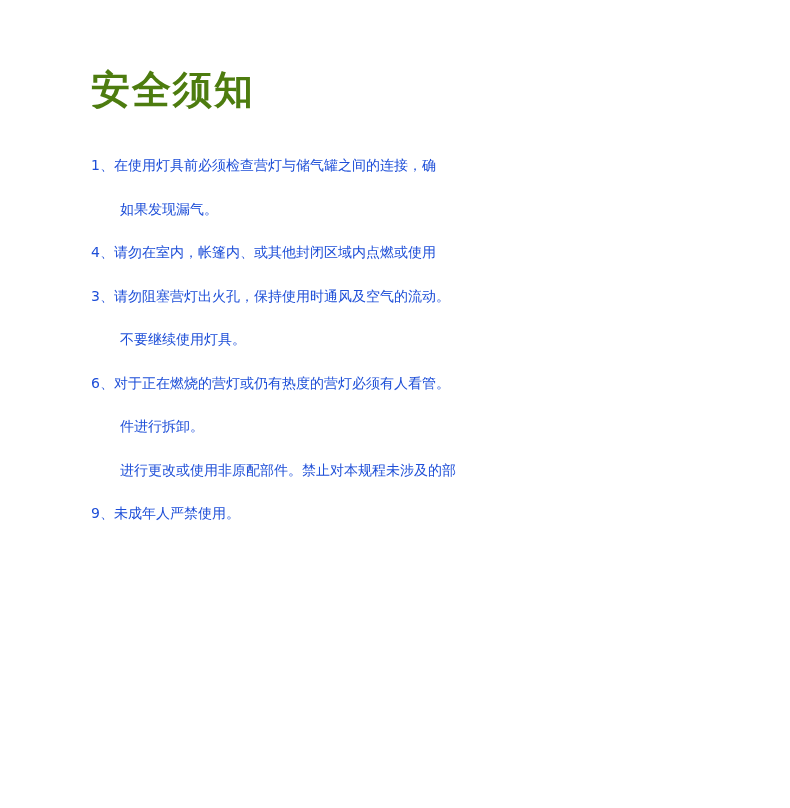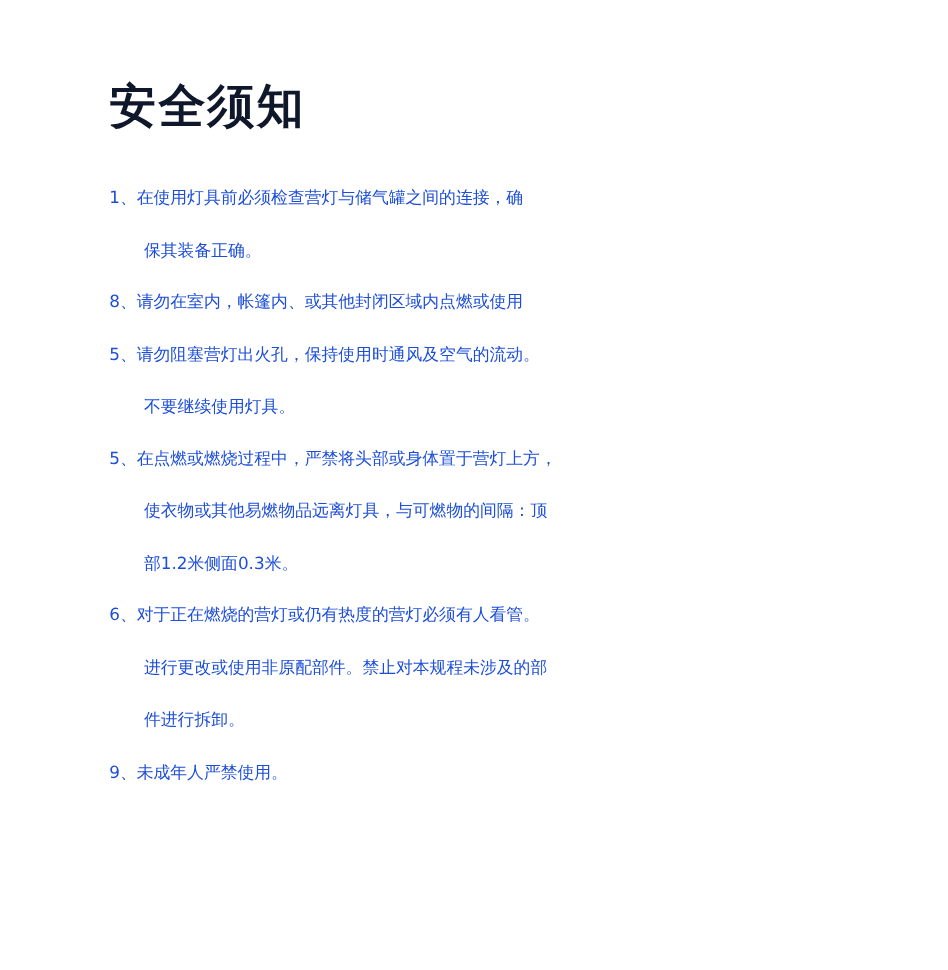--- a/index.html
+++ b/index.html
@@ -13,21 +13,21 @@
     position: relative;
     overflow: hidden;
     font-family: "DejaVu Sans", "Liberation Sans", sans-serif;
   }
   .title {
     position: absolute;
     left: 91px;
     top: 64px;
     font-size: 39px;
     line-height: 52px;
-    color: #0f172a;
+    color: #4d7c0f;
     font-weight: bold;
     letter-spacing: 2px;
     margin: 0;
   }
   .rules {
     position: absolute;
     left: 91px;
     top: 144px;
     width: 640px;
     margin: 0;
@@ -51,39 +51,34 @@
   }
 </style>
 </head>
 <body>
 
 <h1 class="title">安全须知</h1>
 
 <ul class="rules">
   <li class="rule">
     <span class="line">1、在使用灯具前必须检查营灯与储气罐之间的连接，确</span>
-    <span class="line cont">保其装备正确。</span>
+    <span class="line cont">如果发现漏气。</span>
   </li>
   <li class="rule">
-    <span class="line">8、请勿在室内，帐篷内、或其他封闭区域内点燃或使用</span>
+    <span class="line">4、请勿在室内，帐篷内、或其他封闭区域内点燃或使用</span>
   </li>
   <li class="rule">
-    <span class="line">5、请勿阻塞营灯出火孔，保持使用时通风及空气的流动。</span>
+    <span class="line">3、请勿阻塞营灯出火孔，保持使用时通风及空气的流动。</span>
   </li>
   <li class="rule">
     <span class="line cont">不要继续使用灯具。</span>
   </li>
   <li class="rule">
-    <span class="line">5、在点燃或燃烧过程中，严禁将头部或身体置于营灯上方，</span>
-    <span class="line cont">使衣物或其他易燃物品远离灯具，与可燃物的间隔：顶</span>
-    <span class="line cont">部1.2米侧面0.3米。</span>
-  </li>
-  <li class="rule">
     <span class="line">6、对于正在燃烧的营灯或仍有热度的营灯必须有人看管。</span>
   </li>
   <li class="rule">
+    <span class="line cont">件进行拆卸。</span>
     <span class="line cont">进行更改或使用非原配部件。禁止对本规程未涉及的部</span>
-    <span class="line cont">件进行拆卸。</span>
   </li>
   <li class="rule">
     <span class="line">9、未成年人严禁使用。</span>
   </li>
 </ul>
 
 </body></html>

